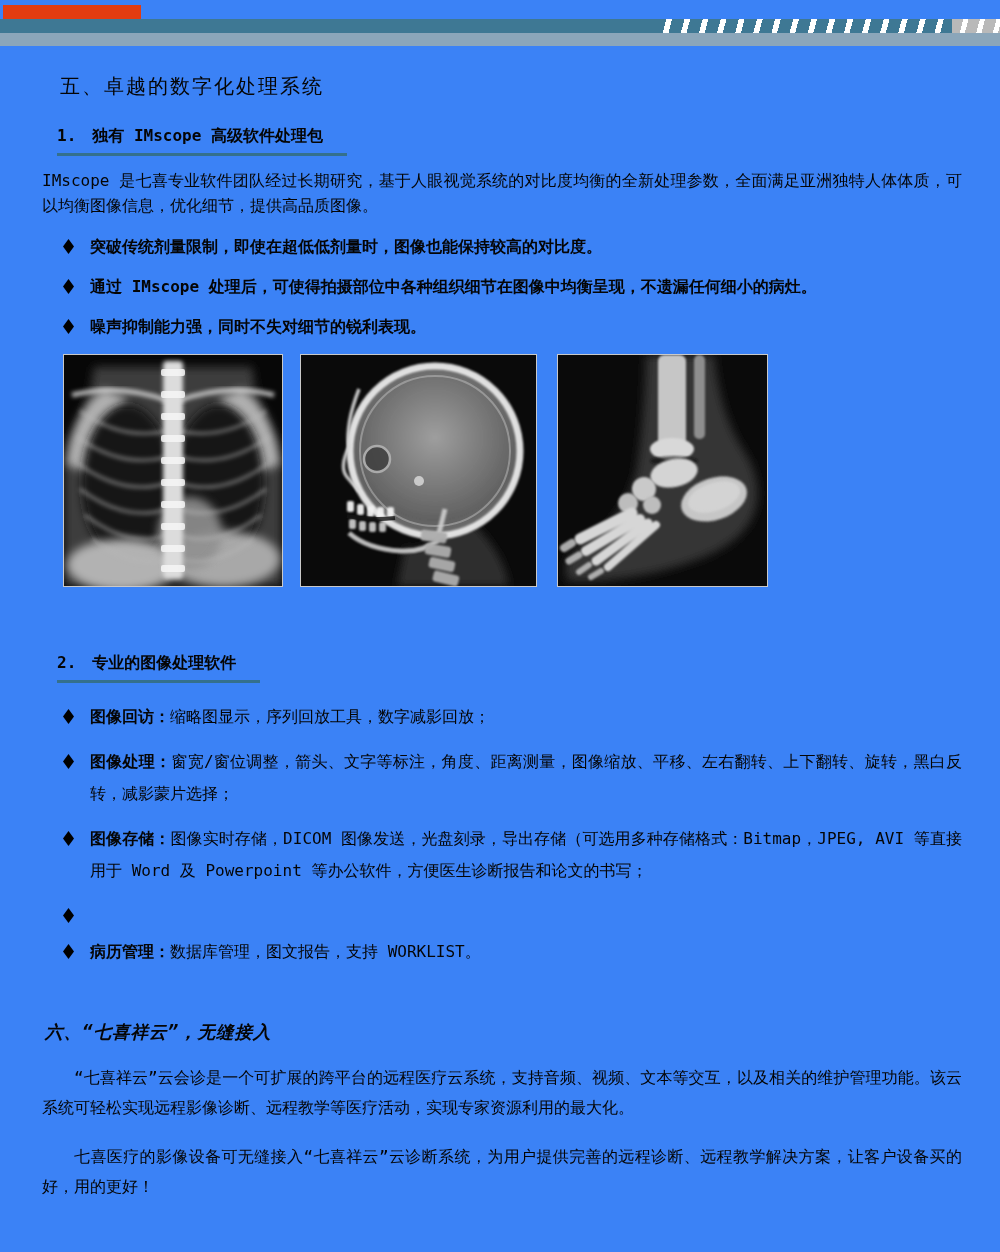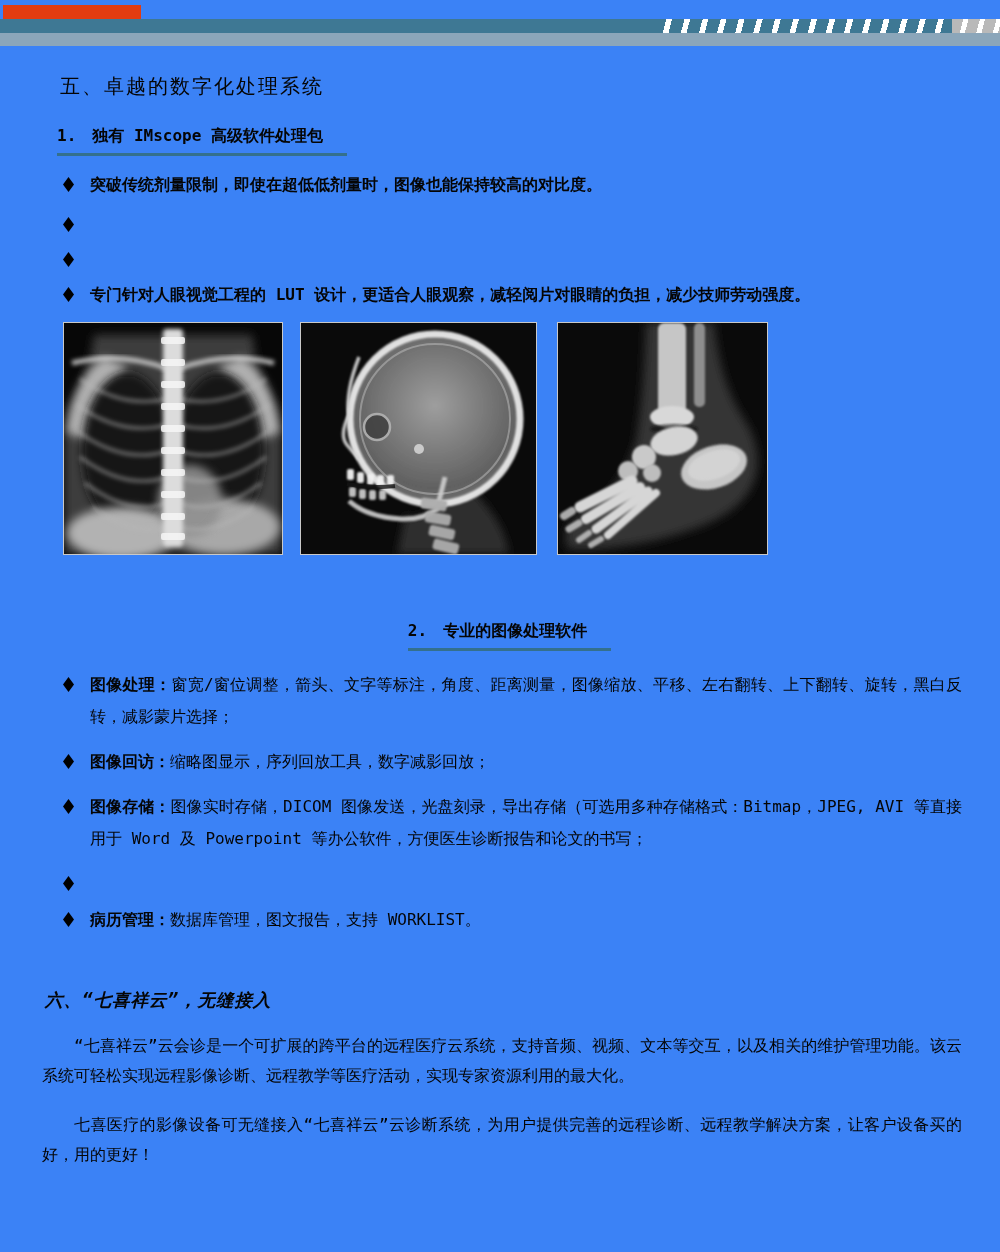--- a/index.html
+++ b/index.html
@@ -28,21 +28,21 @@
   ul.blist li{display:flex;margin-bottom:15px;font-size:16px;line-height:25px;}
   .diamond{flex:none;width:11px;height:15px;background:#000;
            clip-path:polygon(50% 0,100% 50%,50% 100%,0 50%);margin:5px 0 0 21px;}
   ul.blist .txt{margin-left:16px;}
 
   .xrays{display:flex;margin:14px 0 0 21px;}
   .xray{height:231px;border:1px solid #c9c9c9;background:#070707;display:block;}
   .xray+.xray{margin-left:17px;}
   .xray:last-child{margin-left:20px;}
 
-  .sec-h.second{margin-top:66px;text-align:center;}
+  .sec-h.second{margin-top:66px;}
   ul.blist2{margin:18px 0 0 0;padding:0;list-style:none;}
   ul.blist2 li{display:flex;margin-bottom:13px;font-size:16px;line-height:32px;}
   ul.blist2 .diamond{margin-top:8px;}
   ul.blist2 .content{margin-left:16px;text-align:justify;}
   ul.blist2 .lbl{font-weight:700;}
 
   .h-six{margin:52px 0 0 3px;font-size:17.5px;font-weight:700;letter-spacing:1px;font-style:italic;}
   .para{margin:19px 0 0 0;font-size:16px;line-height:30px;text-indent:2em;text-align:justify;}
 </style>
 </head>
@@ -63,35 +63,34 @@
   <main>
 
     <h1 class="title">五、卓越的数字化处理系统</h1>
 
     <div class="sec-h">
       <span class="inner">
         <span class="num">1.</span><span>独有 IMscope 高级软件处理包</span>
       </span>
     </div>
 
+    <p class="intro">IMscope 是七喜专业软件团队经过长期研究，基于人眼视觉系统的对比度均衡的全新处理参数，全面满足亚洲独特人体体质，可以均衡图像信息，优化细节，提供高品质图像。</p>
 
     <ul class="blist">
       <li>
         <span class="diamond"></span>
         <span class="txt">突破传统剂量限制，即使在超低低剂量时，图像也能保持较高的对比度。</span>
       </li>
       <li>
         <span class="diamond"></span>
-      </li>
-      <li>
-        <span class="diamond"></span>
-      </li>
-      <li>
-        <span class="diamond"></span>
-        <span class="txt">专门针对人眼视觉工程的 LUT 设计，更适合人眼观察，减轻阅片对眼睛的负担，减少技师劳动强度。</span>
+        <span class="txt">通过 IMscope 处理后，可使得拍摄部位中各种组织细节在图像中均衡呈现，不遗漏任何细小的病灶。</span>
+      </li>
+      <li>
+        <span class="diamond"></span>
+        <span class="txt">噪声抑制能力强，同时不失对细节的锐利表现。</span>
       </li>
     </ul>
 
     <div class="xrays">
 
       <svg class="xray" width="218" height="231" viewBox="0 0 218 231" role="img" aria-label="chest-xray">
         <defs>
           <filter id="cb2" x="-30%" y="-30%" width="160%" height="160%">
               <feGaussianBlur stdDeviation="2"></feGaussianBlur>
             </filter>
@@ -220,25 +219,25 @@
 
     <div class="sec-h second">
       <span class="inner">
         <span class="num">2.</span><span>专业的图像处理软件</span>
       </span>
     </div>
 
     <ul class="blist2">
       <li>
         <span class="diamond"></span>
+        <span class="content"><span class="lbl">图像回访：</span><span>缩略图显示，序列回放工具，数字减影回放；</span></span>
+      </li>
+      <li>
+        <span class="diamond"></span>
         <span class="content"><span class="lbl">图像处理：</span><span>窗宽/窗位调整，箭头、文字等标注，角度、距离测量，图像缩放、平移、左右翻转、上下翻转、旋转，黑白反转，减影蒙片选择；</span></span>
-      </li>
-      <li>
-        <span class="diamond"></span>
-        <span class="content"><span class="lbl">图像回访：</span><span>缩略图显示，序列回放工具，数字减影回放；</span></span>
       </li>
       <li>
         <span class="diamond"></span>
         <span class="content"><span class="lbl">图像存储：</span><span>图像实时存储，DICOM 图像发送，光盘刻录，导出存储（可选用多种存储格式：Bitmap，JPEG, AVI 等直接用于 Word 及 Powerpoint 等办公软件，方便医生诊断报告和论文的书写；</span></span>
       </li>
       <li>
         <span class="diamond"></span>
       </li>
       <li>
         <span class="diamond"></span>

